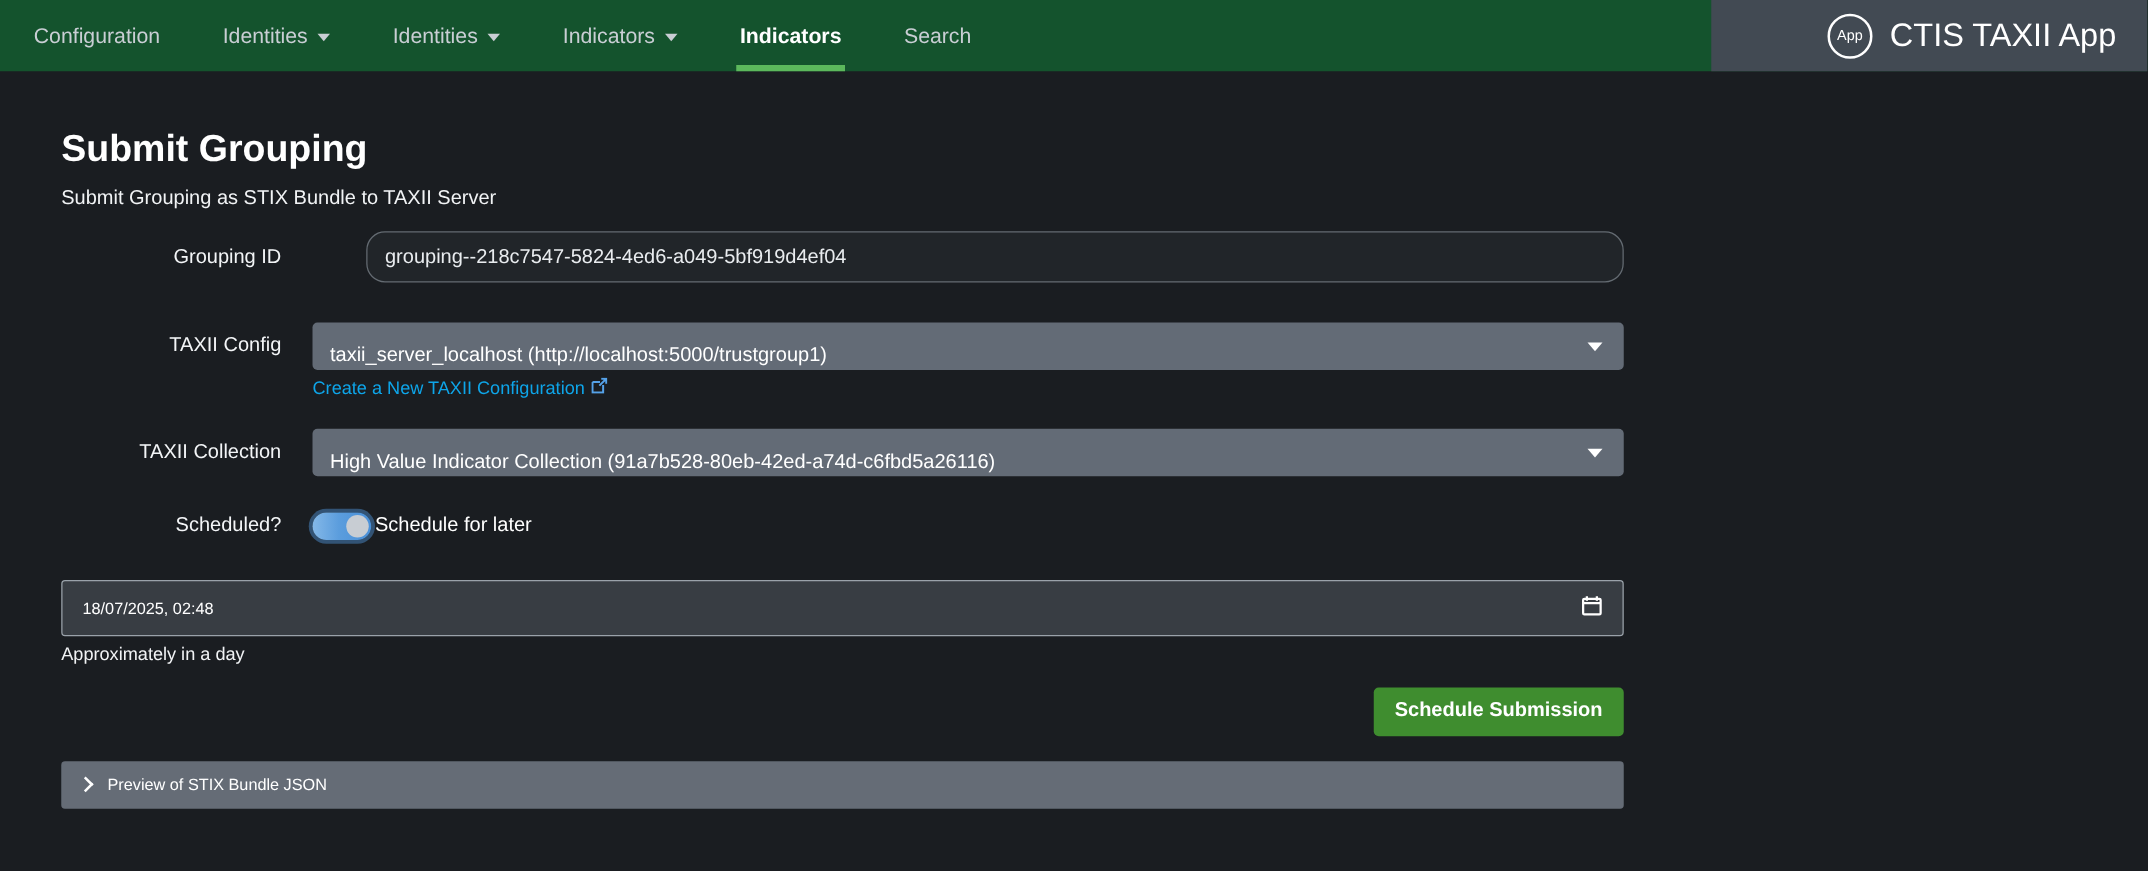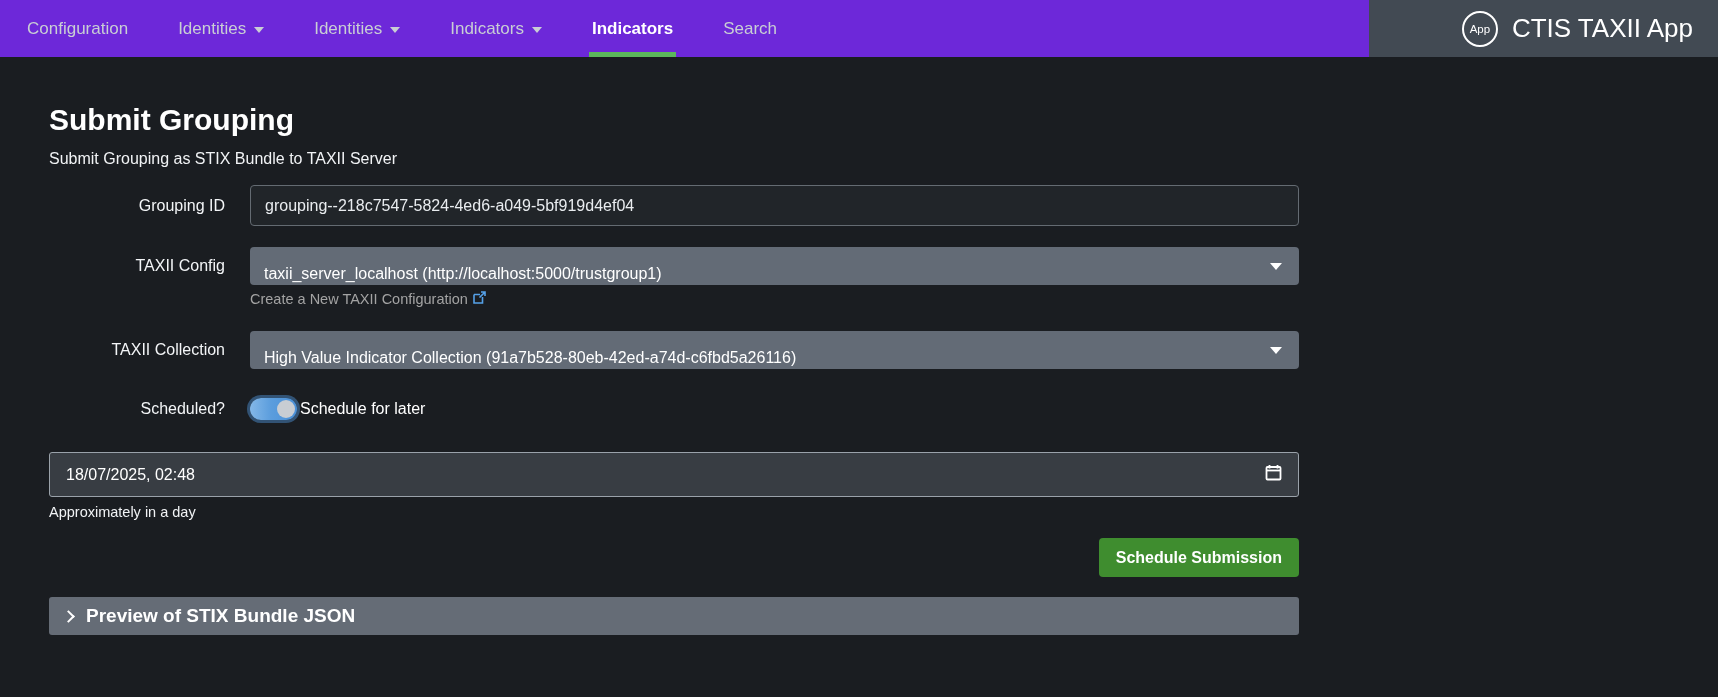--- a/index.html
+++ b/index.html
@@ -7,21 +7,21 @@
   body {
     width:1718px; height:697px;
     background:#1a1d21;
     font-family:"Liberation Sans", sans-serif;
     color:#fff;
     overflow:hidden;
   }
 
   
   .navbar {
-    height:57px; background:#6d28d9;
+    height:57px; background:#14532d;
     display:flex; align-items:stretch;
   }
   .nav-items { display:flex; align-items:stretch; padding-left:27px; }
   .nav-item {
     display:flex; align-items:center; gap:8px;
     margin-right:50px; position:relative;
     color:#c9ced4; font-size:17px; cursor:pointer; white-space:nowrap;
   }
   .nav-item.active { color:#fff; font-weight:700; }
   .nav-item.active::after {
@@ -53,21 +53,21 @@
   .form { width:1250px; }
   .frow { display:flex; align-items:flex-start; }
   .flabel {
     width:176px; margin-right:25px; flex-shrink:0;
     text-align:right; font-size:16px; color:#f3f5f7;
   }
   .fcontrol { flex:1; min-width:0; }
 
   .text-input {
     width:100%; height:41px;
-    background:#212529; border:1px solid #646b72; border-radius:4px;
+    background:#212529; border:1px solid #646b72; border-radius:15px;
     color:#e9ecef; font-size:16px; font-family:"Liberation Sans",sans-serif;
     padding:0 14px; outline:none;
   }
 
   .select {
     position:relative; width:100%; height:38px;
     background:#636b76; border-radius:4px;
     display:flex; align-items:center;
     padding:16px 40px 0 14px;
     font-size:16px; color:#fff; cursor:pointer;
@@ -75,21 +75,21 @@
   .select .select-caret {
     position:absolute; right:17px; top:50%; margin-top:-3px;
     width:0; height:0;
     border-left:6px solid transparent; border-right:6px solid transparent;
     border-top:7px solid #fff;
   }
   .select-text { overflow:hidden; white-space:nowrap; text-overflow:ellipsis; }
 
   .helper-link {
     margin-top:6px; display:inline-flex; align-items:center; gap:5px;
-    color:#a3a3a3; font-size:14.5px; text-decoration:none; cursor:pointer;
+    color:#0ea5e9; font-size:14.5px; text-decoration:none; cursor:pointer;
   }
   .ext-icon { display:inline-block; }
 
   .toggle-row { align-items:center; }
   .toggle-wrap { display:flex; align-items:center; }
   .toggle {
     position:relative; width:47px; height:22px; border-radius:11px;
     background:linear-gradient(90deg,#84b8e8 0%,#5b9ddd 45%,#4a90d8 100%);
     box-shadow:0 0 0 3px rgba(80,150,220,.45);
     cursor:pointer; flex-shrink:0;
@@ -97,21 +97,21 @@
   .toggle-knob {
     position:absolute; top:2px; right:2px; width:18px; height:18px;
     border-radius:50%; background:#c8cdd3;
   }
   .toggle-label { margin-left:3px; font-size:16px; color:#fff; }
 
   .datetime-input {
     width:100%; height:45px;
     background:#383d43; border:1px solid #9aa2aa; border-radius:3px;
     display:flex; align-items:center; justify-content:space-between;
-    padding:0 16px; font-size:16px; color:#fff; cursor:text;
+    padding:0 16px; font-size:13px; color:#fff; cursor:text;
   }
   .helper-text { margin-top:7px; font-size:14.5px; color:#f1f3f5; }
 
   .btn-row { justify-content:flex-end; }
   .submit-btn {
     height:39px; padding:0 17px;
     background:#3f8d2f; border:none; border-radius:4px;
     color:#fff; font-size:16px; font-weight:700;
     font-family:"Liberation Sans",sans-serif; cursor:pointer;
   }
@@ -120,24 +120,24 @@
     width:1250px; height:38px; margin-top:20px;
     background:#656c76; border-radius:3px;
     display:flex; align-items:center; gap:13px;
     padding:0 15px; cursor:pointer;
   }
   .chev-right {
     width:9px; height:9px;
     border-top:2px solid #fff; border-right:2px solid #fff;
     transform:rotate(45deg); flex-shrink:0;
   }
-  .preview-label { font-size:19px; color:#fff;font-weight:bold; }
+  .preview-label { font-size:13px; color:#fff; }
 
   
-  .mb-21 { margin-bottom:21px; }
+  .mb-21 { margin-bottom:32px;gap:43px; }
   .mb-23 { margin-bottom:23px; }
   .mb-29 { margin-bottom:29px; }
   .mb-32 { margin-bottom:32px; }
   .mb-18 { margin-bottom:18px; }
   .lh-41 { line-height:41px; }
   .lh-38 { line-height:38px; }
   .lh-22 { line-height:22px; }
   .lh-45 { line-height:45px; }
 </style>
 </head>

